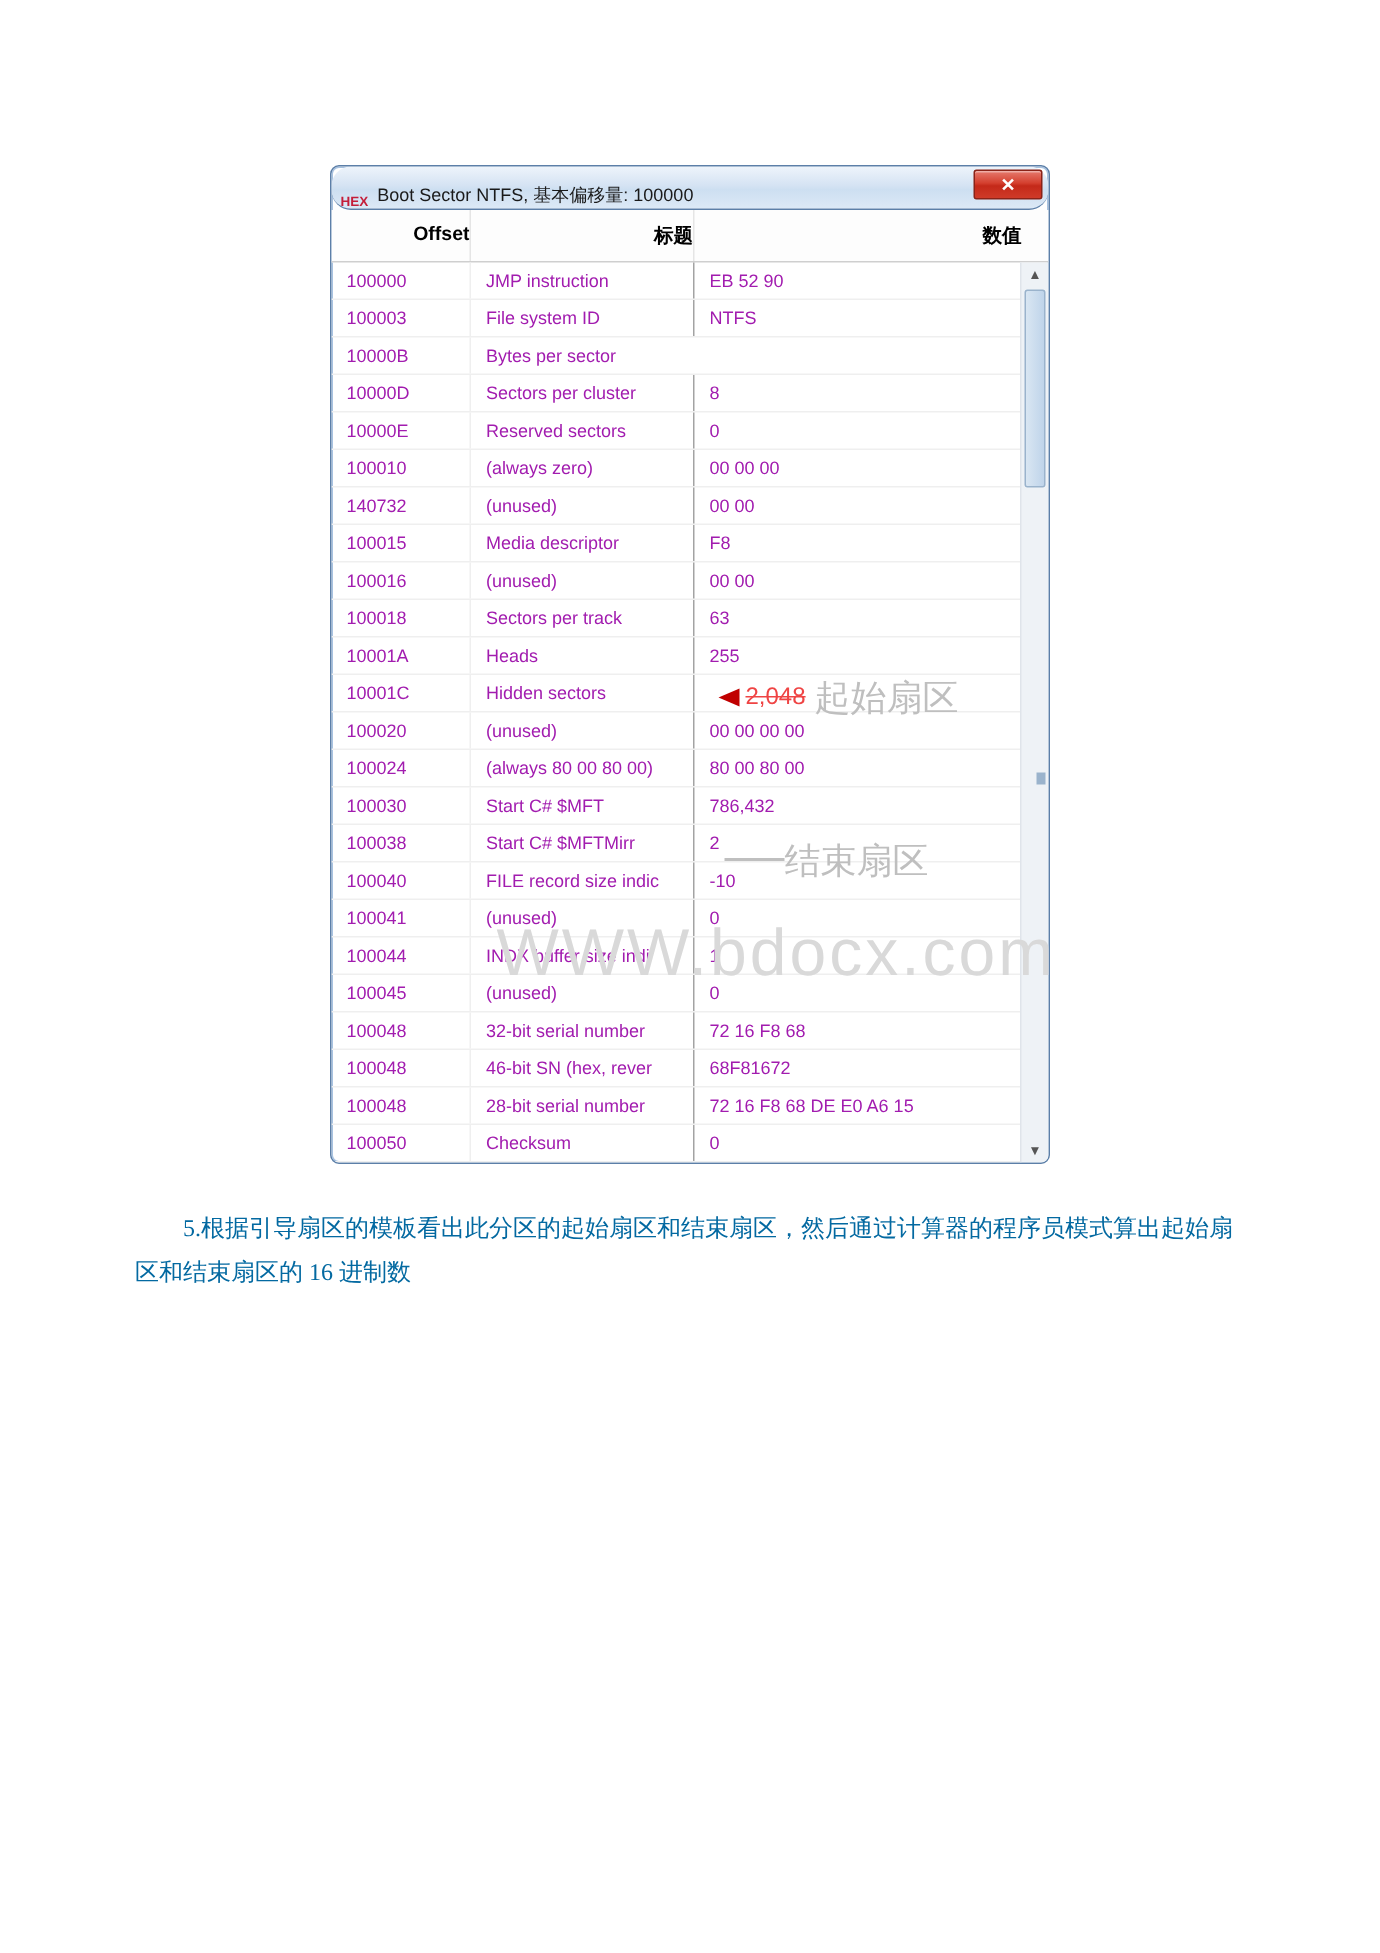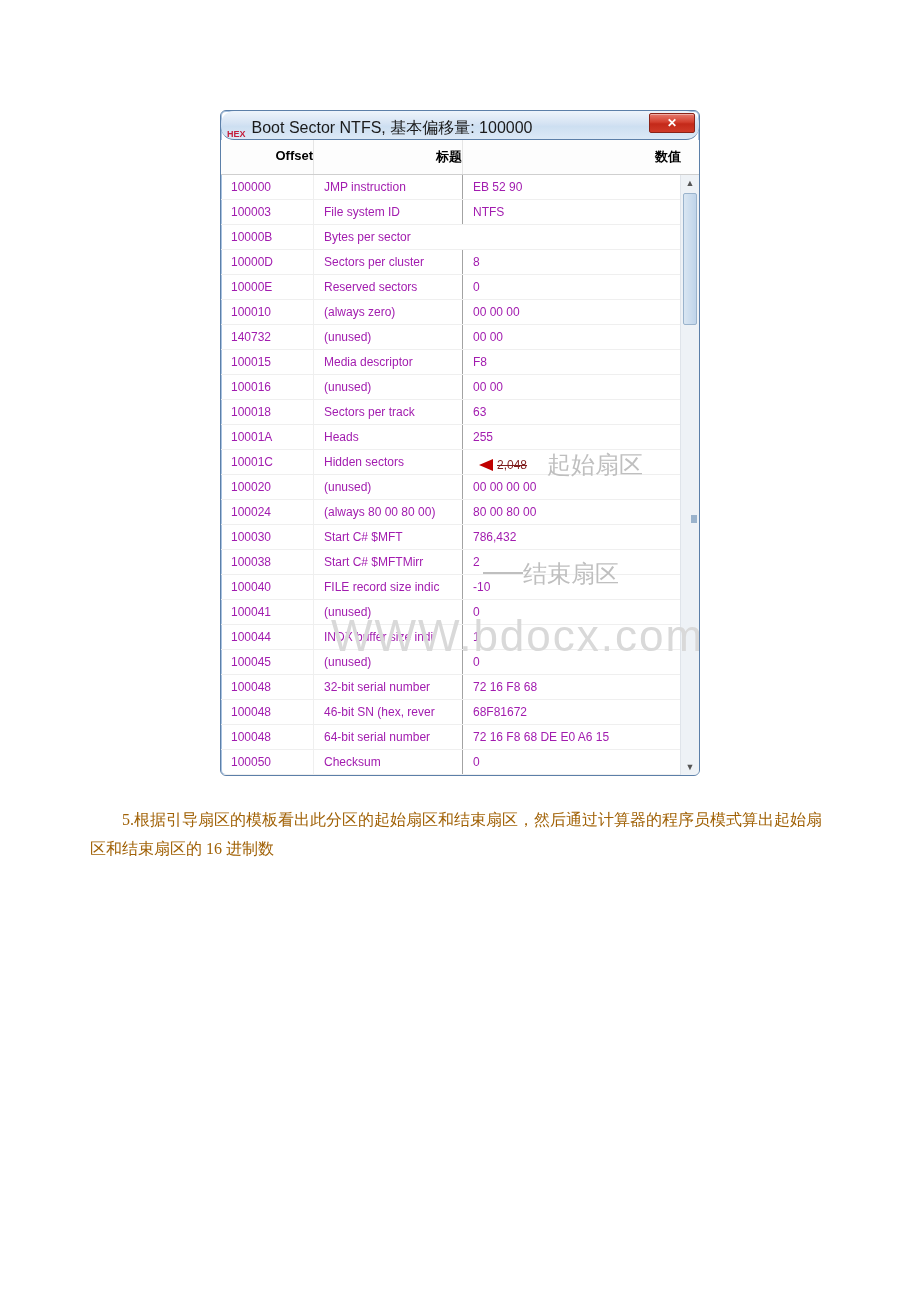--- a/index.html
+++ b/index.html
@@ -35,21 +35,21 @@
     border-radius: 13px;
   }
   .titlebar .hex-icon {
     font-size: 9px;
     font-weight: bold;
     color: #c41e3a;
     margin-right: 6px;
     line-height: 1;
   }
   .titlebar .title-text {
-    font-size: 16px;
+    font-size: 12px;
     color: #1a1a1a;
   }
   .close-btn {
     position: absolute;
     right: 4px;
     top: 2px;
     width: 44px;
     height: 18px;
     border-radius: 2px;
     background: linear-gradient(to bottom, #e67a6e 0%, #d43f2e 45%, #c42919 55%, #cf3a28 100%);
@@ -144,44 +144,44 @@
     gap: 4px;
   }
   .annot .arrow-left {
     width: 0; height: 0;
     border-top: 6px solid transparent;
     border-bottom: 6px solid transparent;
     border-right: 14px solid #c00000;
   }
   .annot .strike {
     text-decoration: line-through;
-    color: #7f1d1d;
-    font-size: 12px;
+    color: #ef4444;
+    font-size: 16px;
     font-family: Tahoma, Arial;
-    margin-right: 16px;
+    margin-right: 2px;
   }
   .annot-line {
     position: absolute;
     border-top: 2px solid #bfbfbf;
     width: 40px;
   }
   .watermark {
     position: absolute;
     font-size: 44px;
     color: #d9d9d9;
     font-family: Arial, sans-serif;
     letter-spacing: 2px;
     font-weight: 400;
     pointer-events: none;
     white-space: nowrap;
   }
   .doc-text {
     font-family: "SimSun", serif;
     font-size: 16px;
-    color: #a16207;
+    color: #0369a1;
     line-height: 1.8;
     margin-left: 30px;
     margin-right: 30px;
   }
   .doc-text p {
     margin: 0 0 12px 0;
     text-indent: 2em;
   }
   .rel { position: relative; }
 </style>
@@ -312,21 +312,21 @@
               <div class="c-title">32-bit serial number</div>
               <div class="c-value">72 16 F8 68</div>
             </div>
             <div class="row">
               <div class="c-offset">100048</div>
               <div class="c-title">46-bit SN (hex, rever</div>
               <div class="c-value">68F81672</div>
             </div>
             <div class="row">
               <div class="c-offset">100048</div>
-              <div class="c-title">64-bit serial number</div>
+              <div class="c-title">28-bit serial number</div>
               <div class="c-value">72 16 F8 68 DE E0 A6 15</div>
             </div>
             <div class="row">
               <div class="c-offset">100050</div>
               <div class="c-title">Checksum</div>
               <div class="c-value">0</div>
             </div>
           </div>
         <div class="scrollbar">
           <div class="scroll-arrow sa-up">▲</div>

